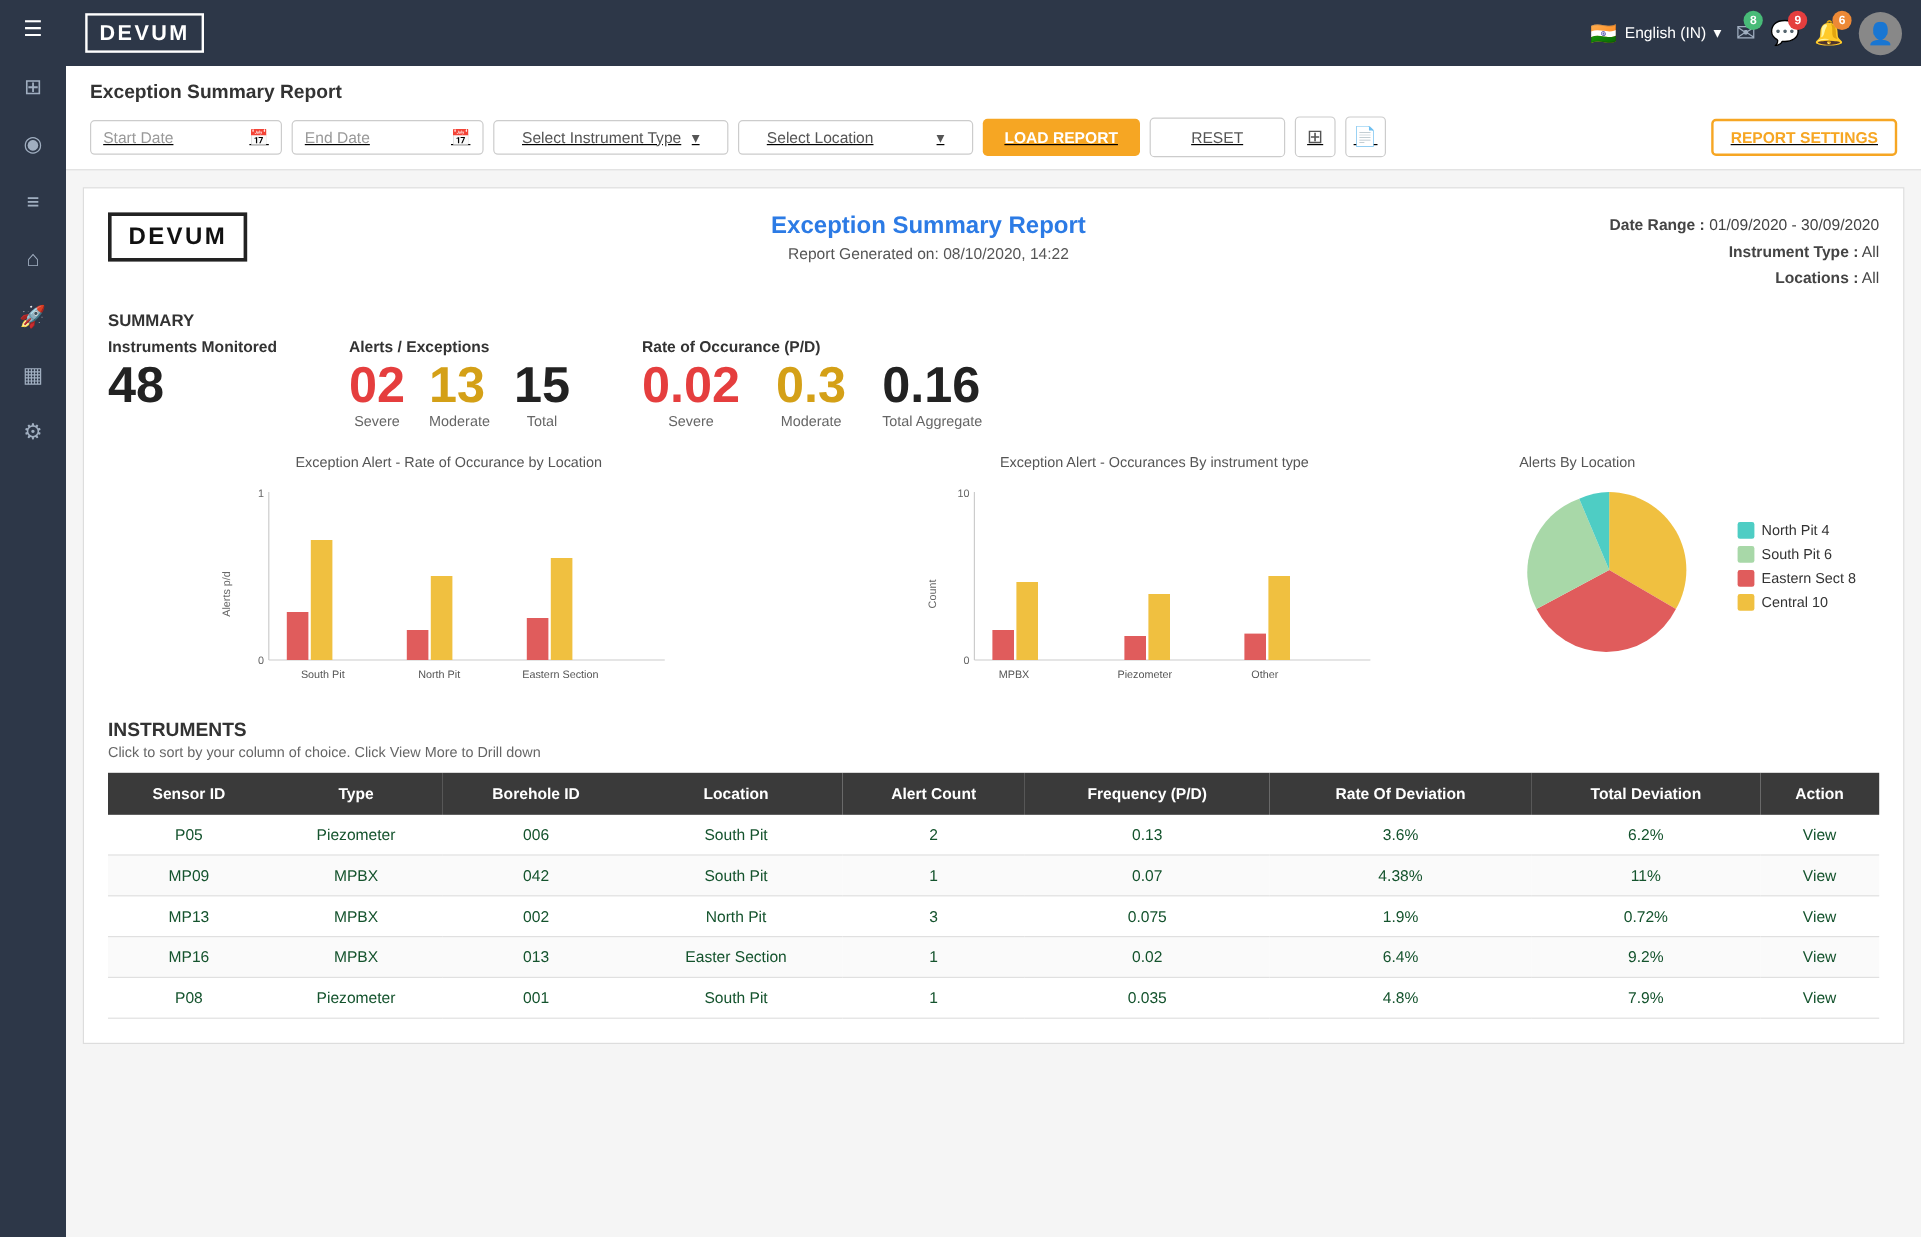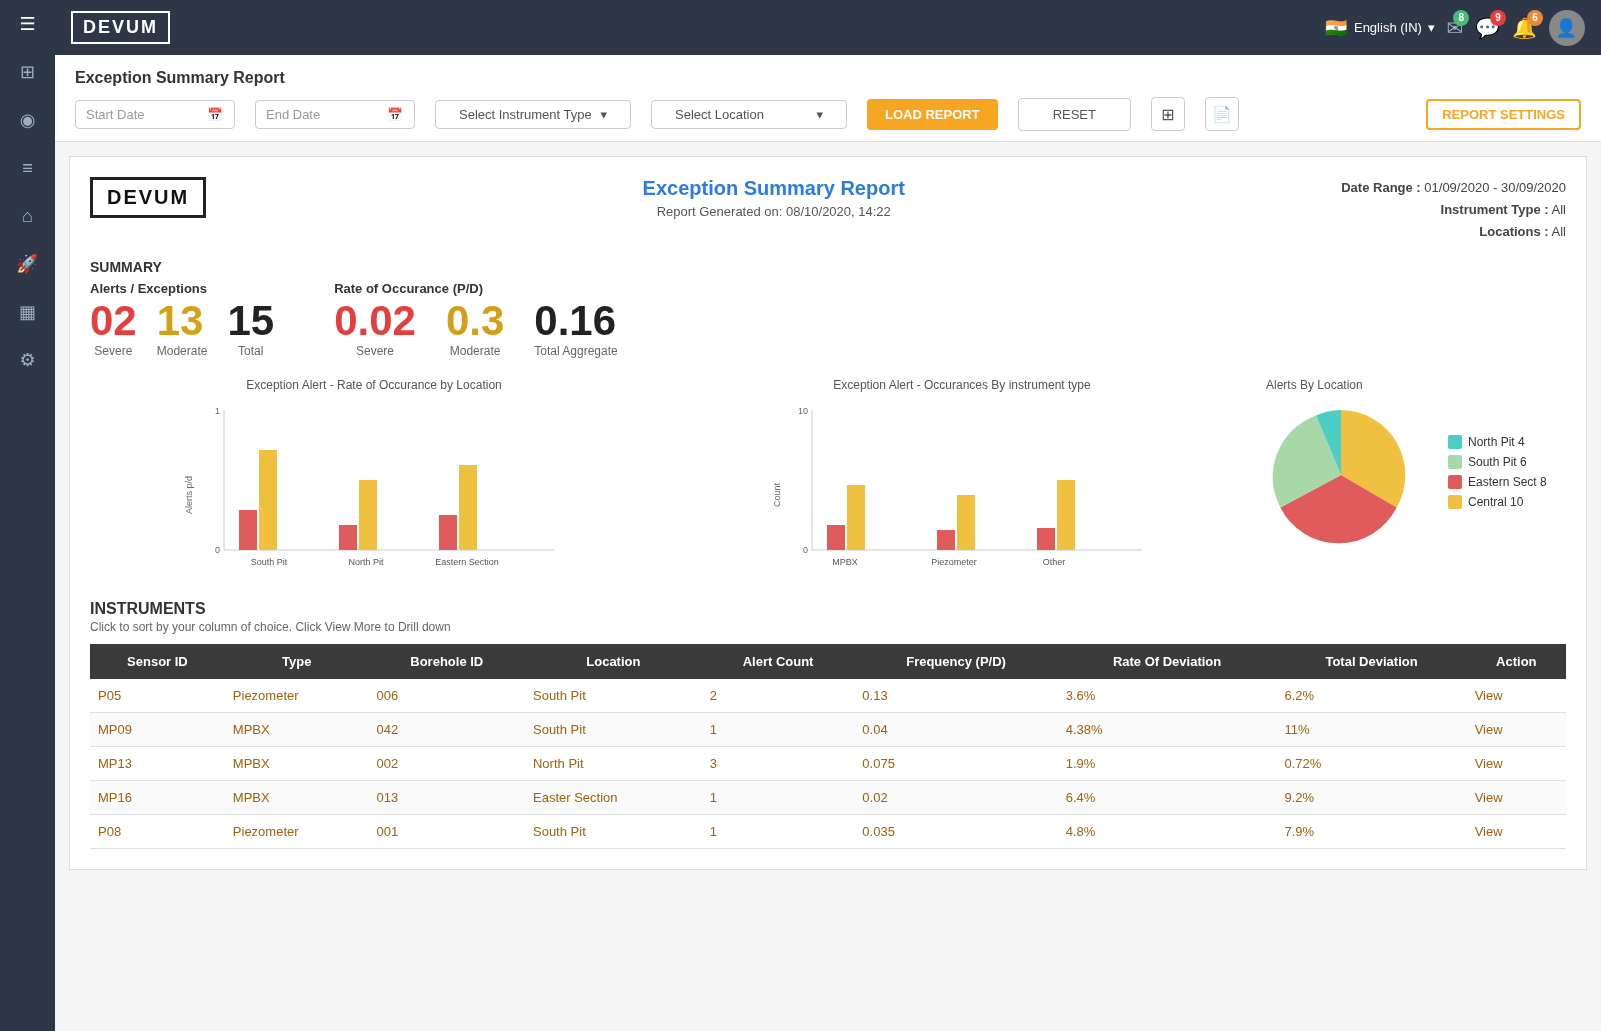--- a/index.html
+++ b/index.html
@@ -78,21 +78,21 @@
     
     .report-header {
       background: #fff;
       padding: 14px 20px 10px;
       border-bottom: 1px solid #ddd;
     }
     .report-title {
       font-size: 16px; font-weight: 600; color: #333; margin-bottom: 10px;
     }
     .report-controls {
-      display: flex; align-items: center; gap: 20px; flex-wrap: wrap;
+      display: flex; align-items: center; gap: 8px; flex-wrap: wrap; text-decoration: underline;
     }
     .date-input {
       border: 1px solid #ccc; border-radius: 4px;
       padding: 6px 10px; font-size: 13px; color: #999;
       display: flex; align-items: center; gap: 6px;
       width: 160px; cursor: pointer;
     }
     .select-input {
       border: 1px solid #ccc; border-radius: 4px;
       padding: 6px 23px; font-size: 13px; color: #555;
@@ -205,21 +205,21 @@
     .legend-color { width: 14px; height: 14px; border-radius: 2px; flex-shrink: 0; }
 
     
     .instruments-title { font-size: 16px; font-weight: bold; color: #333; margin-bottom: 2px; }
     .instruments-subtitle { font-size: 12px; color: #666; margin-bottom: 10px; }
     .instruments-table { width: 100%; border-collapse: collapse; font-size: 13px; }
     .instruments-table thead tr { background: #3a3a3a; color: #fff; }
     .instruments-table thead th { padding: 10px 8px; text-align: center; font-weight: 600; }
     .instruments-table tbody tr { border-bottom: 1px solid #e0e0e0; }
     .instruments-table tbody tr:nth-child(even) { background: #fafafa; }
-    .instruments-table tbody td { padding: 9px 8px; text-align: left; color: #a16207; }
+    .instruments-table tbody td { padding: 9px 8px; text-align: center; color: #14532d; }
     .td-piezometer { color: #2c7be5; }
     .td-mpbx { color: #333; }
     .td-view { color: #333; cursor: pointer; }
   </style>
 </head>
 <body>
 
 <div class="sidebar">
   <div class="sidebar-icon active">☰</div>
   <div class="sidebar-icon">⊞</div>
@@ -308,20 +308,24 @@
         <div>
           <strong>Locations :</strong>
           <span>All</span>
         </div>
       </div>
     </div>
 
     <div class="summary-label">SUMMARY</div>
     <div class="summary-row">
 
+      <div class="summary-block">
+        <div class="summary-block-title">Instruments Monitored</div>
+        <div class="summary-number">48</div>
+      </div>
 
       <div class="summary-block">
         <div class="summary-block-title">Alerts / Exceptions</div>
         <div class="alerts-group">
           <div>
             <div class="alert-number red">02</div>
             <div class="alert-label">Severe</div>
           </div>
           <div>
             <div class="alert-number yellow">13</div>
@@ -475,21 +479,21 @@
       <td>3.6%</td>
       <td>6.2%</td>
       <td class="td-view">View</td>
     </tr>
           <tr>
       <td>MP09</td>
       <td class="td-mpbx">MPBX</td>
       <td>042</td>
       <td>South Pit</td>
       <td>1</td>
-      <td>0.04</td>
+      <td>0.07</td>
       <td>4.38%</td>
       <td>11%</td>
       <td class="td-view">View</td>
     </tr>
           <tr>
       <td>MP13</td>
       <td class="td-mpbx">MPBX</td>
       <td>002</td>
       <td>North Pit</td>
       <td>3</td>

